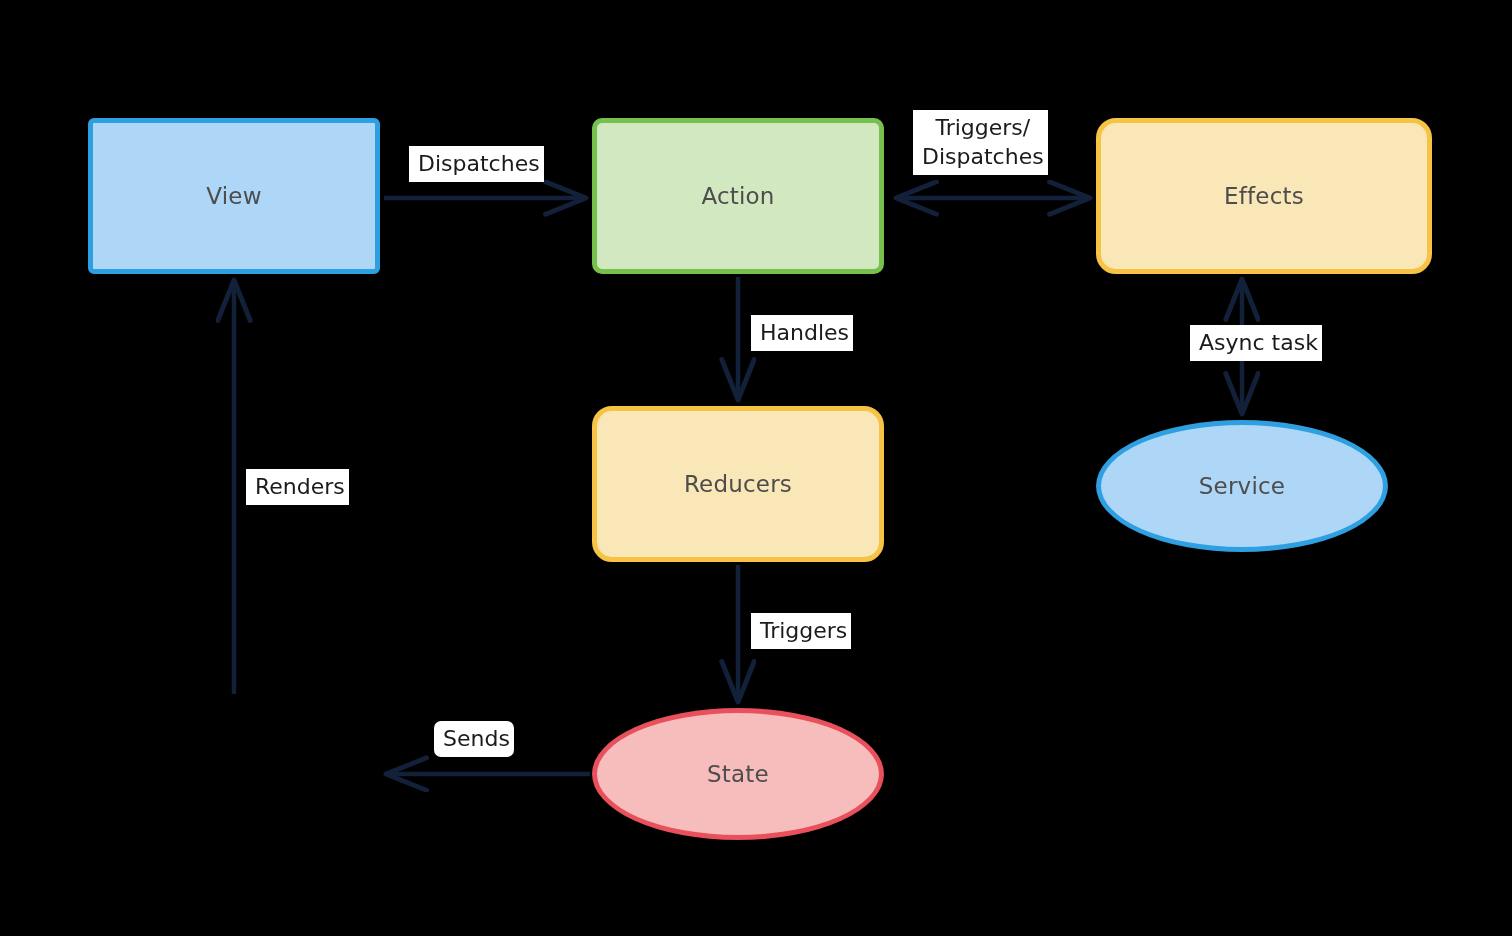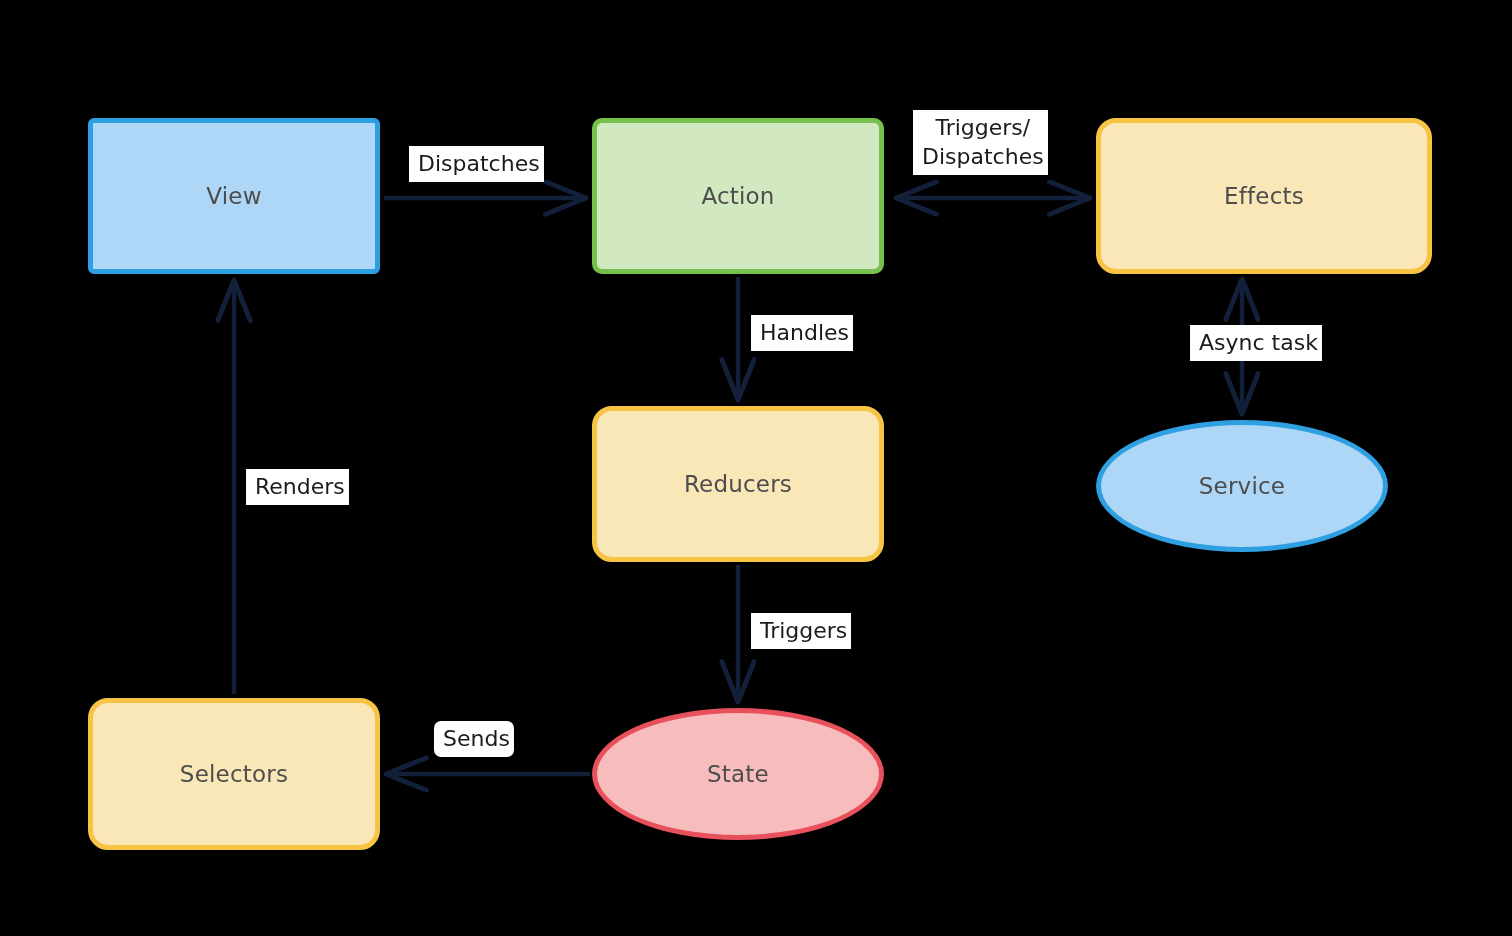--- a/index.html
+++ b/index.html
@@ -112,24 +112,20 @@
   <div class="node ellipse" style="left:1096px; top:420px; width:292px; height:132px;
               background:#aed6f6; border-color:#2e9fe0;">
     <span>Service</span>
   </div>
 
   <div class="node ellipse" style="left:592px; top:708px; width:292px; height:132px;
               background:#f7bcbc; border-color:#e8505b;">
     <span>State</span>
   </div>
 
-  <div class="node rect" style="left:88px; top:698px; width:292px; height:152px; border-radius:20px;
-              background:#fae7b7; border-color:#f6c344;">
-    <span>Selectors</span>
-  </div>
 
   <div class="edge-label" style="left:409px; top:146px;">Dispatches</div>
 
   <div class="edge-label" style="left:913px; top:110px;">Triggers/
 Dispatches</div>
 
   <div class="edge-label" style="left:751px; top:315px;">Handles</div>
 
   <div class="edge-label" style="left:1190px; top:325px;">Async task</div>
 

